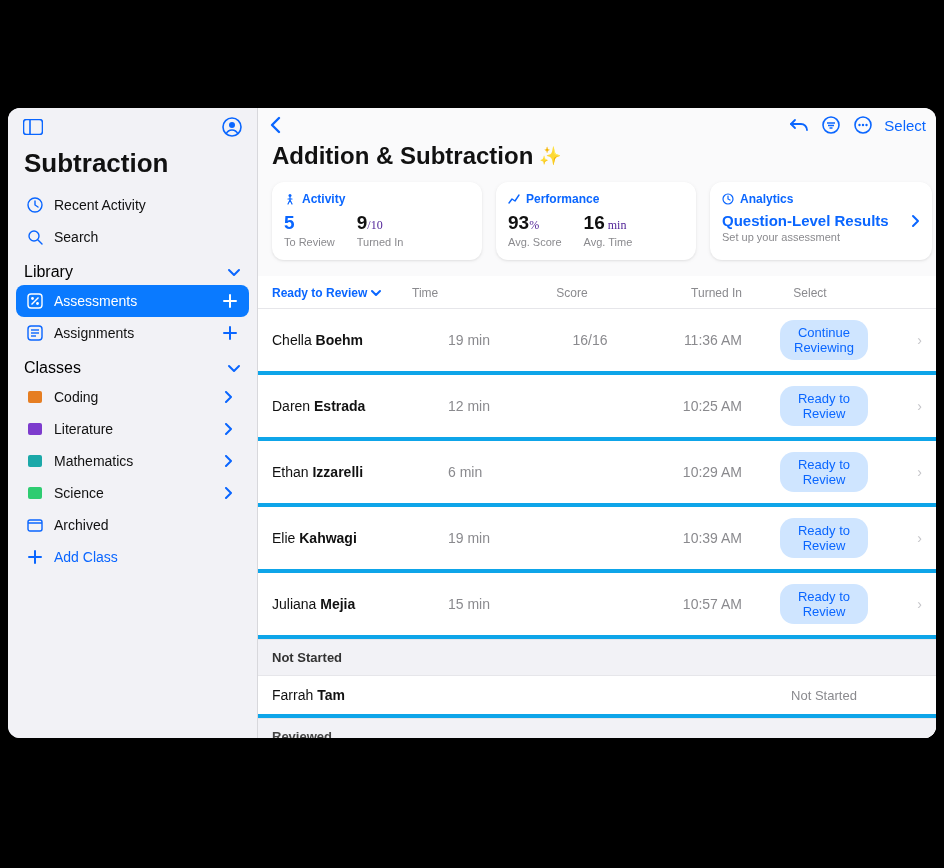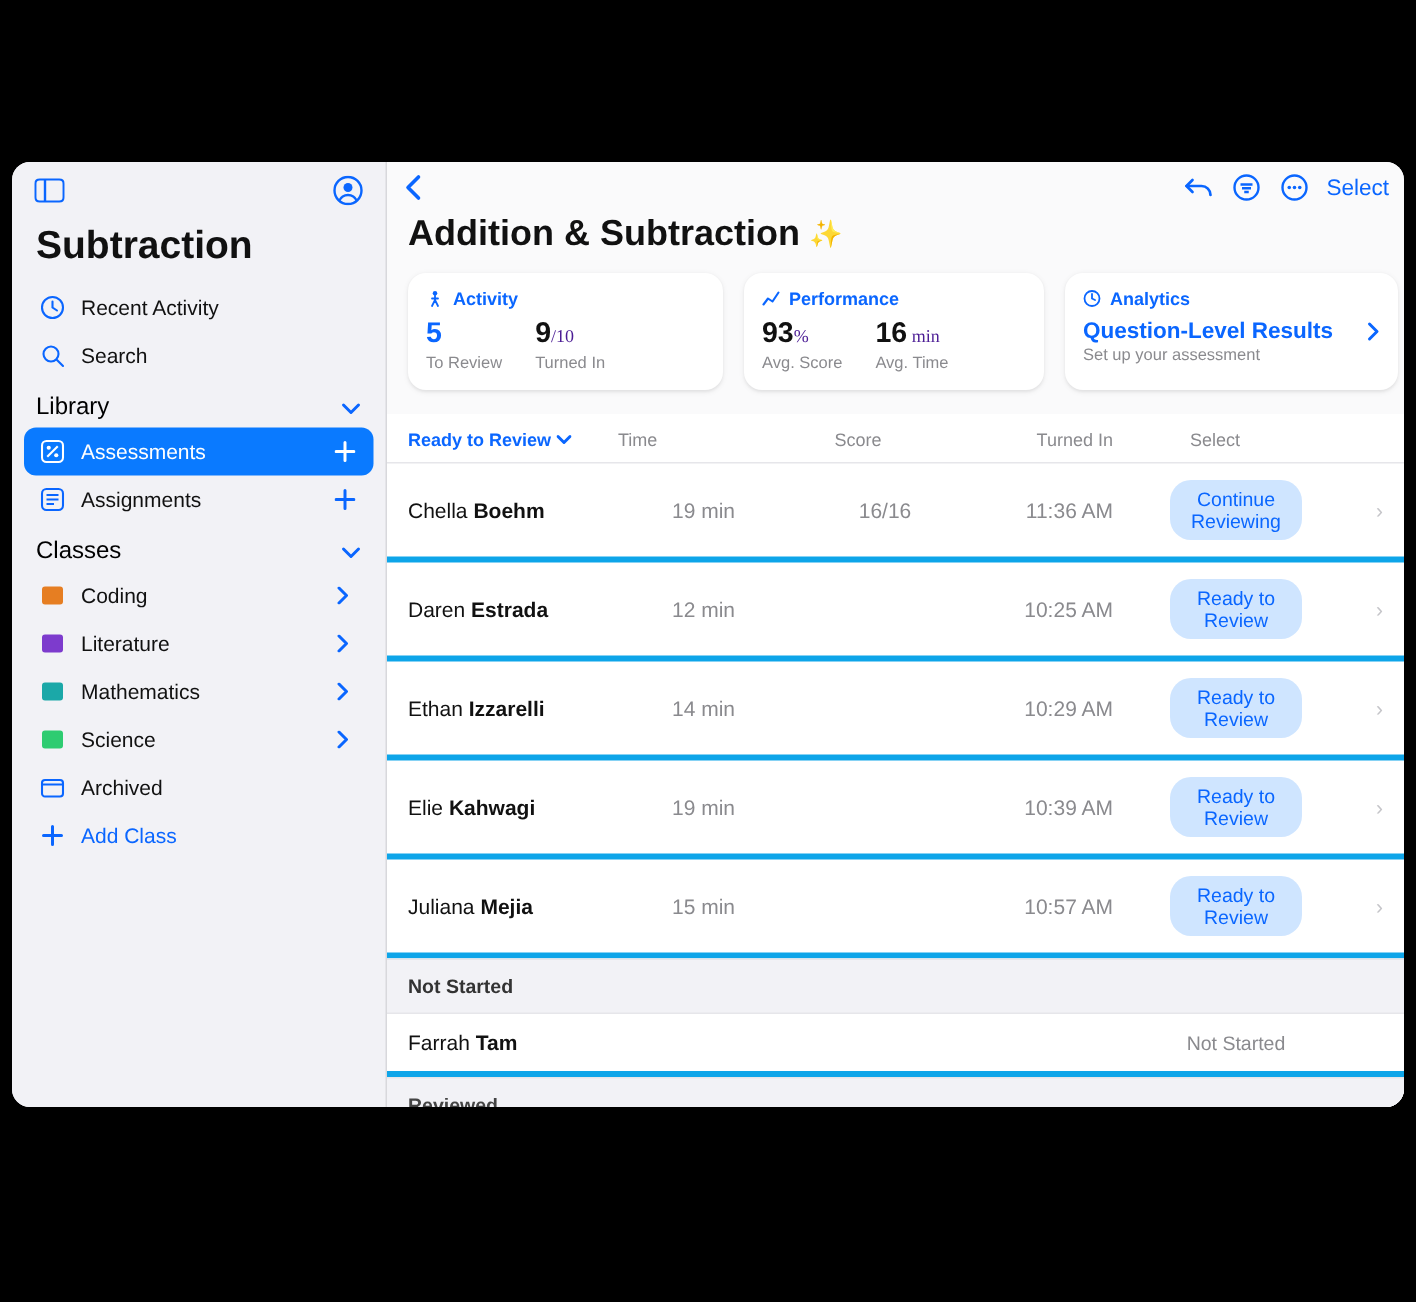--- a/index.html
+++ b/index.html
@@ -380,21 +380,21 @@
       <div class="row">
         <div class="name"><span>Daren</span> <span class="last">Estrada</span></div>
         <div class="dim">12 min</div>
         <div class="dim center"></div>
         <div class="dim right">10:25 AM</div>
         <div class="status-cell"><span class="pill">Ready to Review</span></div>
         <div class="chev-cell">›</div>
       </div>
       <div class="row">
         <div class="name"><span>Ethan</span> <span class="last">Izzarelli</span></div>
-        <div class="dim">14 min</div>
+        <div class="dim">6 min</div>
         <div class="dim center"></div>
         <div class="dim right">10:29 AM</div>
         <div class="status-cell"><span class="pill">Ready to Review</span></div>
         <div class="chev-cell">›</div>
       </div>
       <div class="row">
         <div class="name"><span>Elie</span> <span class="last">Kahwagi</span></div>
         <div class="dim">19 min</div>
         <div class="dim center"></div>
         <div class="dim right">10:39 AM</div>

